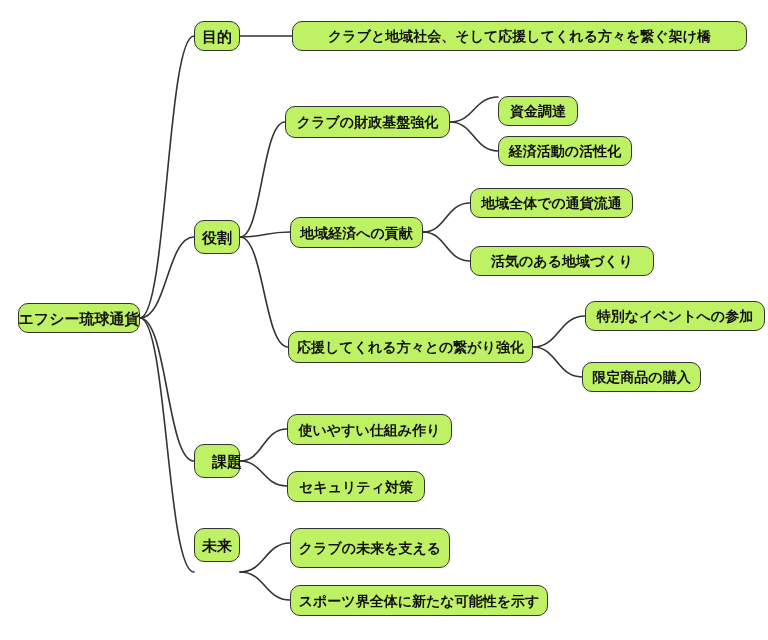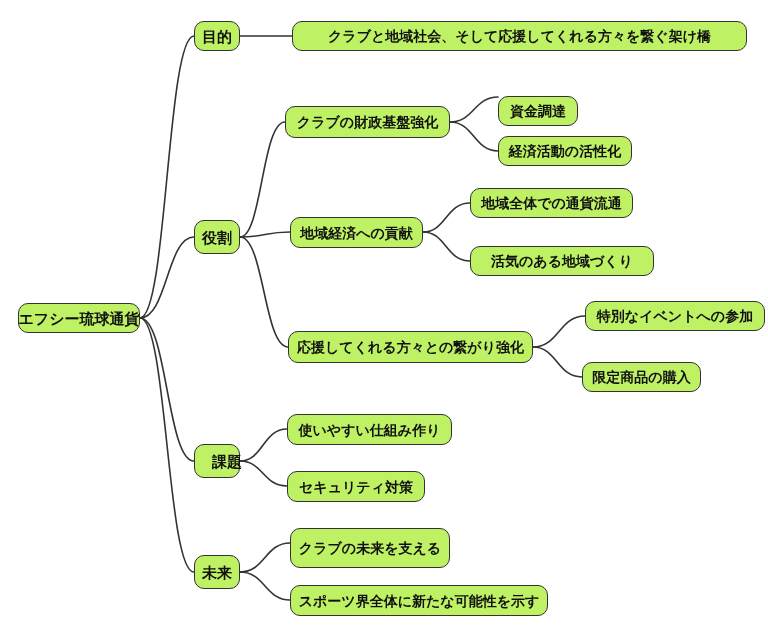--- a/index.html
+++ b/index.html
@@ -87,17 +87,17 @@
   <div class="node" style="left:470px; top:188px; width:163px; height:30px;">地域全体での通貨流通</div>
   <div class="node" style="left:470px; top:246px; width:184px; height:30px;">活気のある地域づくり</div>
   <div class="node" style="left:288px; top:331px; width:245px; height:32px;">応援してくれる方々との繋がり強化</div>
   <div class="node" style="left:585px; top:301px; width:180px; height:30px;">特別なイベントへの参加</div>
   <div class="node" style="left:582px; top:362px; width:119px; height:30px;">限定商品の購入</div>
 
   <div class="node level-1" style="left:194px; top:444px; width:46px; height:34px;padding-left:20px;">課題</div>
   <div class="node" style="left:287px; top:414px; width:165px; height:31px;">使いやすい仕組み作り</div>
   <div class="node" style="left:287px; top:471px; width:138px; height:31px;">セキュリティ対策</div>
 
-  <div class="node level-1" style="left:194px; top:555px; width:46px; height:34px;">未来</div>
+  <div class="node level-1" style="left:194px; top:528px; width:46px; height:34px;">未来</div>
   <div class="node" style="left:290px; top:528px; width:160px; height:40px;">クラブの未来を支える</div>
   <div class="node" style="left:290px; top:585px; width:258px; height:31px;">スポーツ界全体に新たな可能性を示す</div>
 
 </div>
 
 </body></html>

